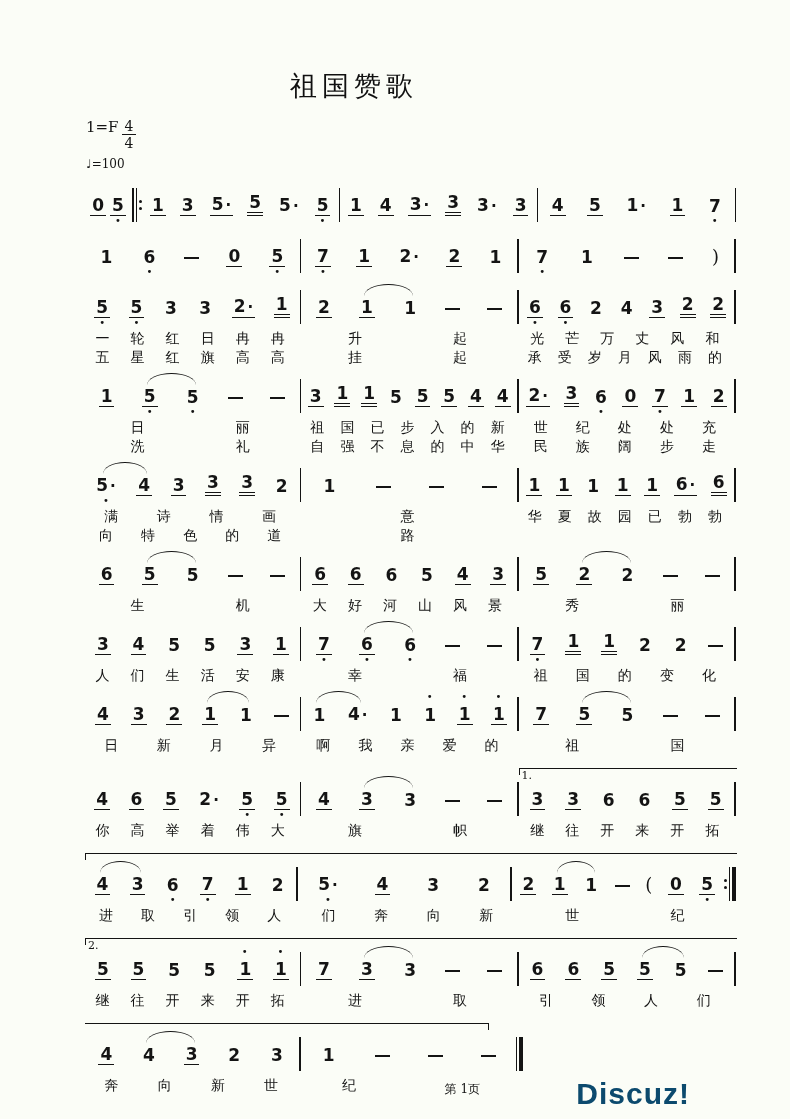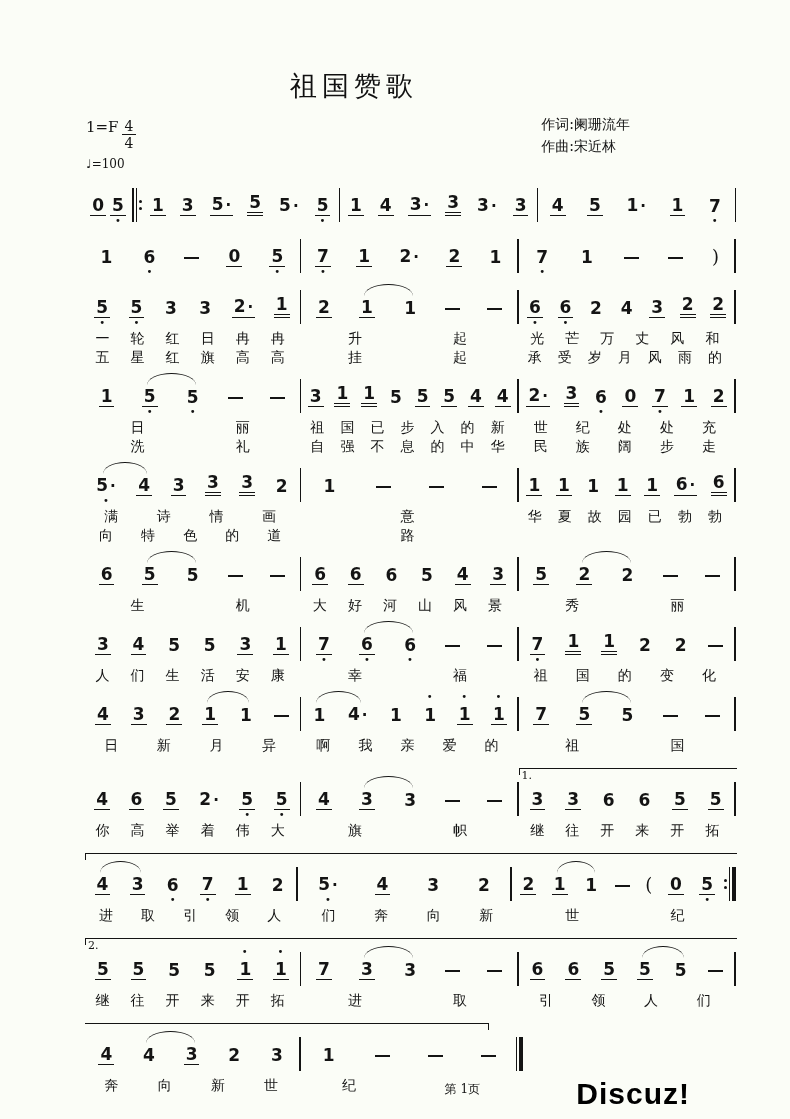--- a/index.html
+++ b/index.html
@@ -48,44 +48,40 @@
   .lsp{flex:0 0 7px;}
   .syll{font:400 14px "DejaVu Serif",serif;line-height:17px;}
   .page{font:400 12px "DejaVu Serif",serif;margin-left:14px;position:relative;top:3px;white-space:nowrap;text-align:right;}
   .volta{position:relative;height:15px;}
   .vline{position:absolute;top:5px;border-top:1.2px solid #141414;}
   .vline.lt::before{content:"";position:absolute;left:0;top:0;width:1.2px;height:6px;background:#141414;}
   .vline.rt::after{content:"";position:absolute;right:0;top:0;width:1.2px;height:6px;background:#141414;}
   .vlab{position:absolute;top:6px;font:400 11px "DejaVu Serif",serif;padding-left:3px;}
   .watermark{
     position:absolute;right:18px;bottom:8px;
-    font:700 30px "Liberation Sans",sans-serif;color:#000000;letter-spacing:1px;
+    font:700 30px "Liberation Sans",sans-serif;color:#0c4a6e;letter-spacing:1px;
   }
 </style>
 </head>
 <body>
 
 <div class="sheet">
   <h1 class="title">祖国赞歌</h1>
 
   <div class="meta">
     <div class="keyblock">
       <div class="keyline">
         <span>1=F</span>
         <span class="meter">
           <span class="num">4</span>
           <span class="den">4</span>
         </span>
       </div>
       <div class="tempo"><span>♩</span><span>=100</span></div>
     </div>
-    <div class="credits">
-      <div>作词:阑珊流年</div>
-      <div>作曲:宋近林</div>
-    </div>
   </div>
 
   <div class="score" id="score">
       <div class="sys">
         <div class="noterow">
           <div class="meas pre" style="flex: 0 0 46px;">
             <div class="tok">
               <div class="hi">&nbsp;</div>
               <div class="mid">
                 <div class="und u1">

